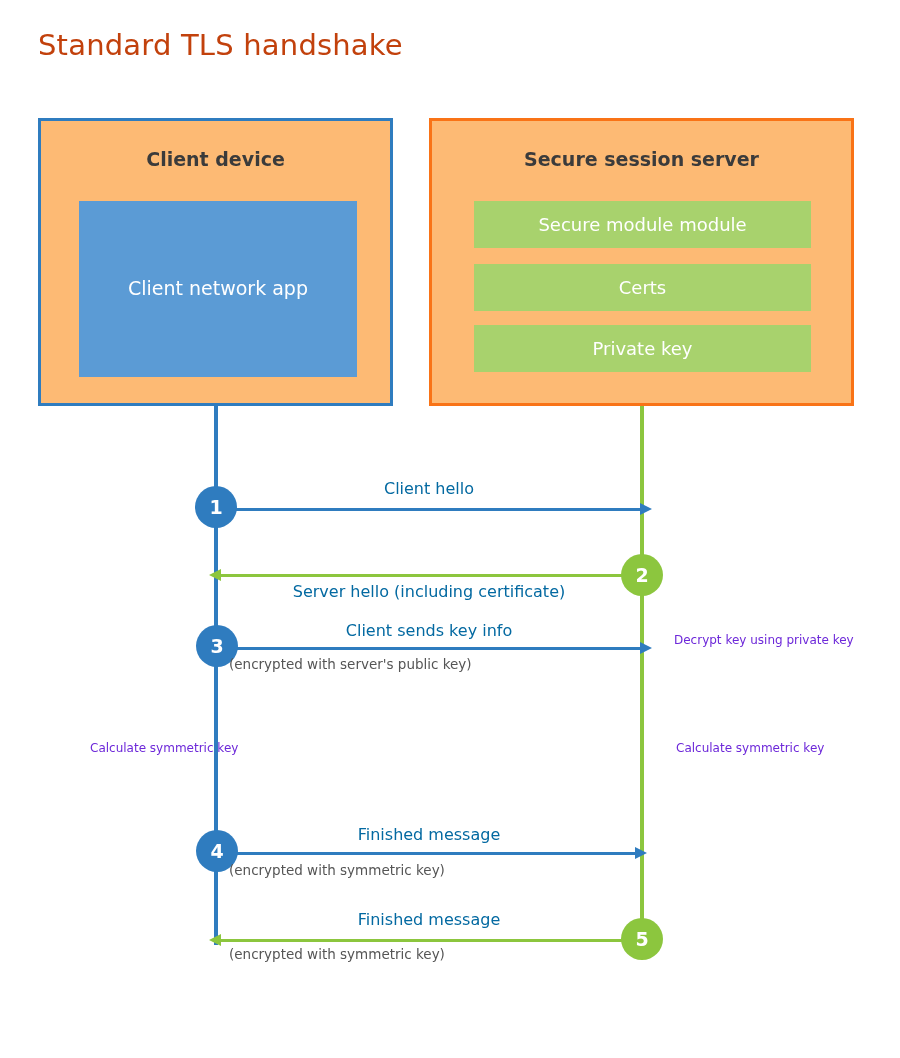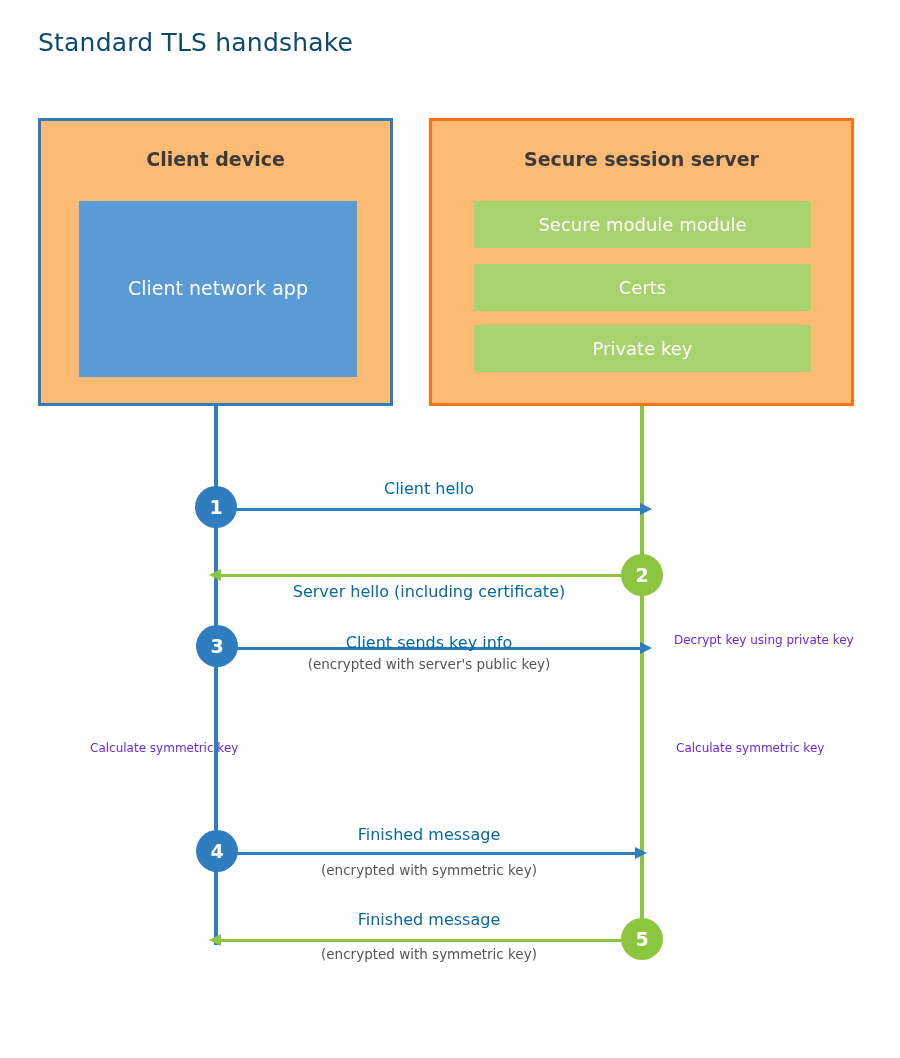--- a/index.html
+++ b/index.html
@@ -12,23 +12,23 @@
     height: 1058px;
     position: relative;
     font-family: "DejaVu Sans", "Liberation Sans", sans-serif;
     color: #4a4a4a;
     overflow: hidden;
   }
   #page-title {
     position: absolute;
     left: 38px;
     top: 28px;
-    font-size: 25px;
+    font-size: 29px;
     font-weight: 400;
-    color: #0c4a6e;
+    color: #c2410c;
     letter-spacing: 0.2px;
   }
 
   
   .entity-box {
     position: absolute;
     background: #fdba74;
     box-sizing: border-box;
   }
   #client-box {
@@ -159,27 +159,26 @@
 
   
   .msg-label {
     position: absolute;
     text-align: center;
     font-size: 16px;
     color: #0369a1;
   }
   .msg-sub {
     position: absolute;
-    text-align: center;
     font-size: 13.5px;
     color: #555555;
   }
   #label-1 { left: 229px; top: 479px; width: 400px; }
   #label-2 { left: 229px; top: 550px; width: 400px; margin-top: 32px; }
-  #label-3 { left: 229px; top: 621px; width: 400px; margin-top: 12px; }
+  #label-3 { left: 229px; top: 621px; width: 400px; }
   #sub-3   { left: 229px; top: 656px; width: 400px; }
   #label-4 { left: 229px; top: 825px; width: 400px; }
   #sub-4   { left: 229px; top: 862px; width: 400px; }
   #label-5 { left: 229px; top: 910px; width: 400px; }
   #sub-5   { left: 229px; top: 946px; width: 400px; }
 
   
   .note {
     position: absolute;
     font-size: 12px;

